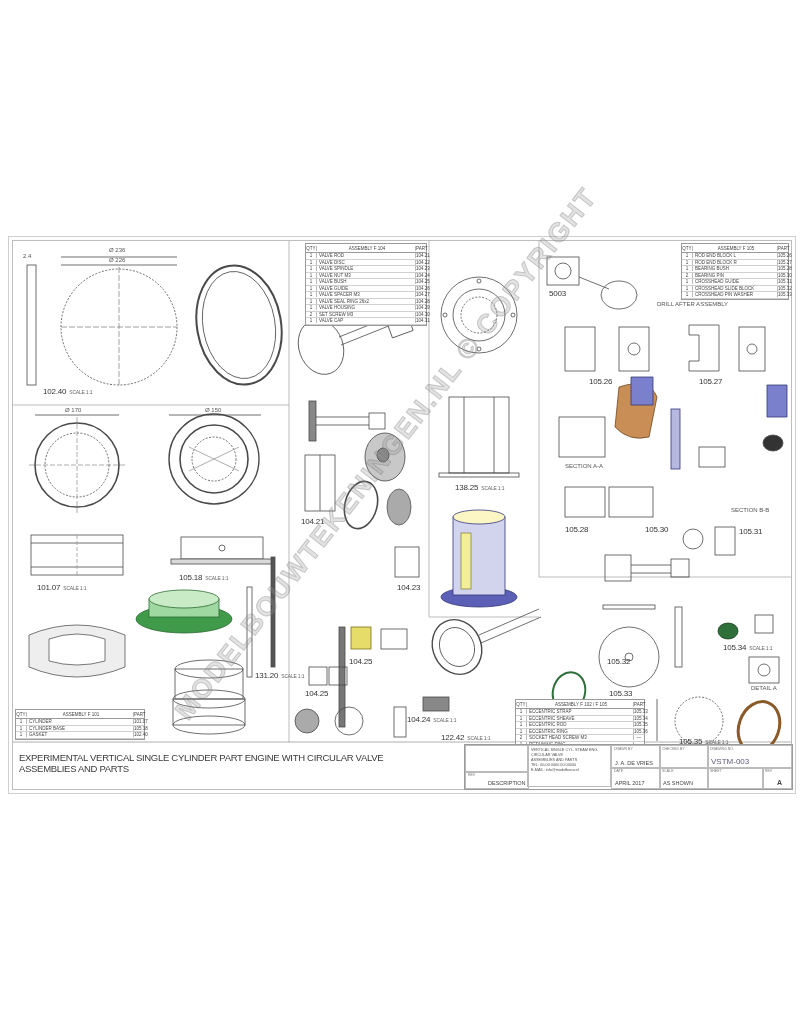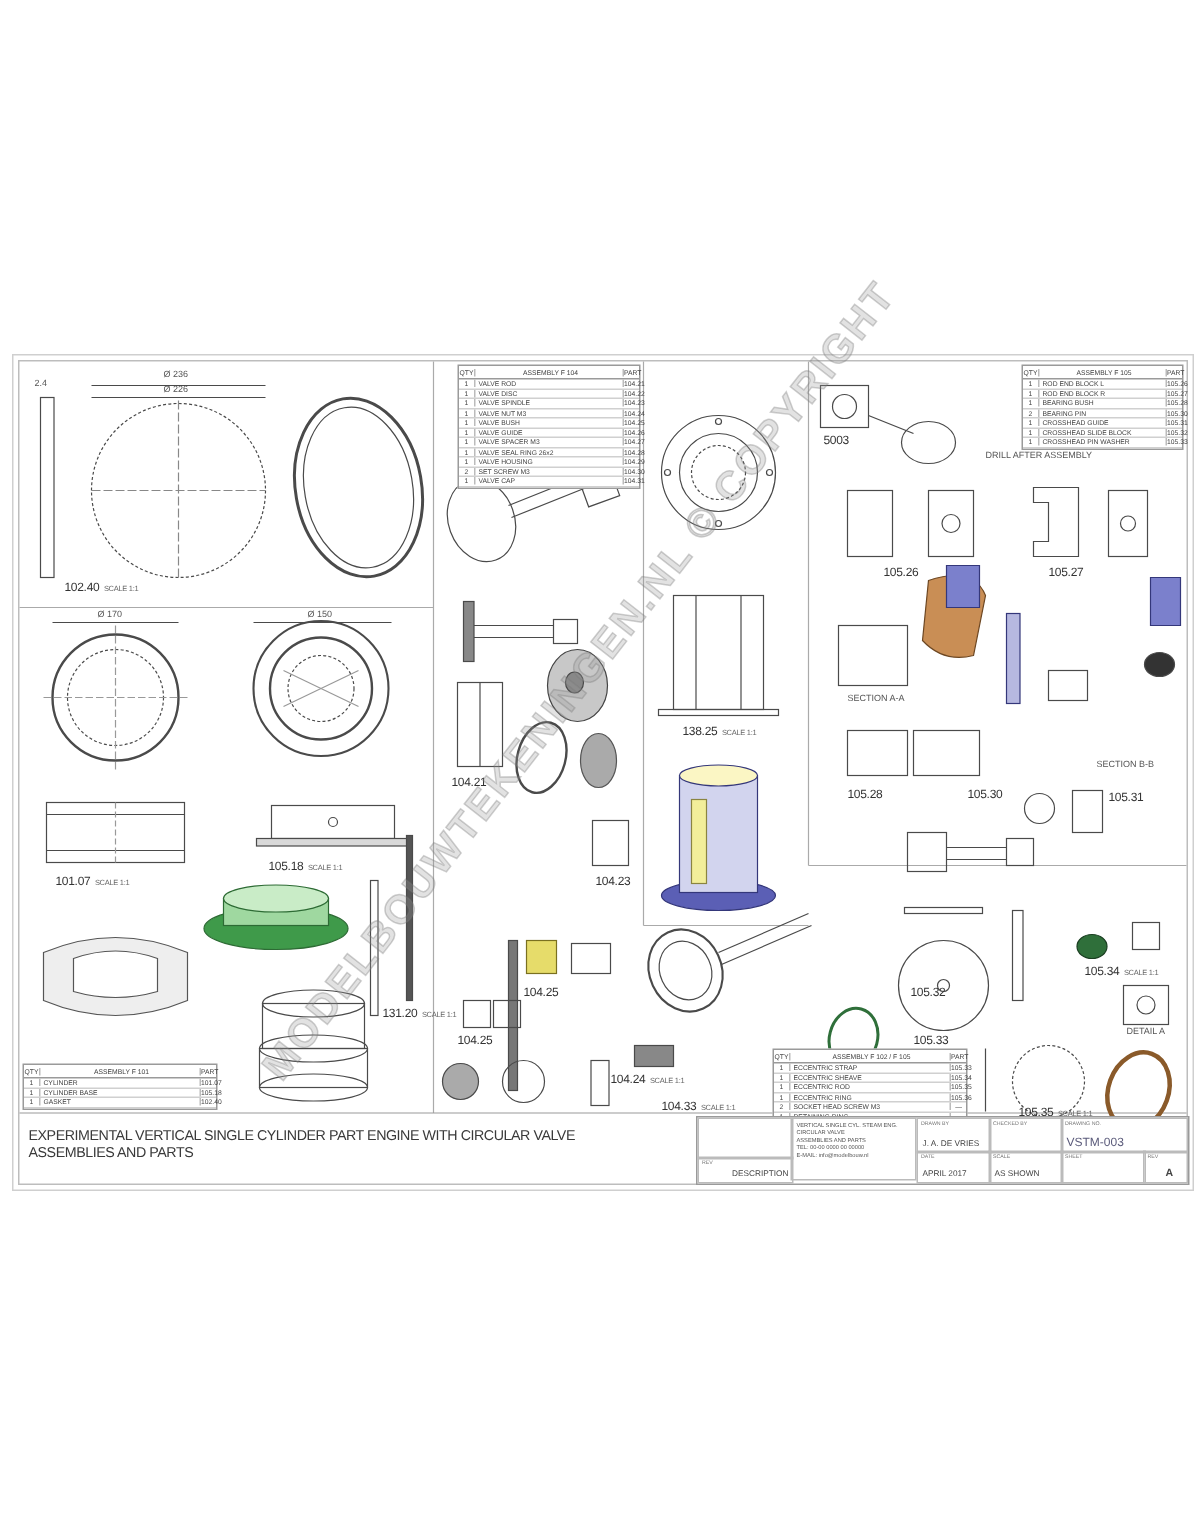--- a/index.html
+++ b/index.html
@@ -175,21 +175,21 @@
   <div class="partno" style="left:34px;top:150px"><span>102.40</span><small>SCALE 1:1</small></div>
   <div class="partno" style="left:28px;top:346px"><span>101.07</span><small>SCALE 1:1</small></div>
   <div class="partno" style="left:170px;top:336px"><span>105.18</span><small>SCALE 1:1</small></div>
   <div class="partno" style="left:246px;top:434px"><span>131.20</span><small>SCALE 1:1</small></div>
   <div class="partno" style="left:446px;top:246px"><span>138.25</span><small>SCALE 1:1</small></div>
   <div class="partno" style="left:292px;top:280px"><span>104.21</span></div>
   <div class="partno" style="left:388px;top:346px"><span>104.23</span></div>
   <div class="partno" style="left:340px;top:420px"><span>104.25</span></div>
   <div class="partno" style="left:296px;top:452px"><span>104.25</span></div>
   <div class="partno" style="left:398px;top:478px"><span>104.24</span><small>SCALE 1:1</small></div>
-  <div class="partno" style="left:432px;top:496px"><span>104.33</span><small>SCALE 1:1</small></div>
+  <div class="partno" style="left:432px;top:496px"><span>122.42</span><small>SCALE 1:1</small></div>
   <div class="partno" style="left:580px;top:140px"><span>105.26</span></div>
   <div class="partno" style="left:690px;top:140px"><span>105.27</span></div>
   <div class="partno" style="left:556px;top:288px"><span>105.28</span></div>
   <div class="partno" style="left:636px;top:288px"><span>105.30</span></div>
   <div class="partno" style="left:730px;top:290px"><span>105.31</span></div>
   <div class="partno" style="left:598px;top:420px"><span>105.32</span></div>
   <div class="partno" style="left:600px;top:452px"><span>105.33</span></div>
   <div class="partno" style="left:714px;top:406px"><span>105.34</span><small>SCALE 1:1</small></div>
   <div class="partno" style="left:670px;top:500px"><span>105.35</span><small>SCALE 1:1</small></div>
   <div class="partno" style="left:540px;top:52px"><span>5003</span></div>

